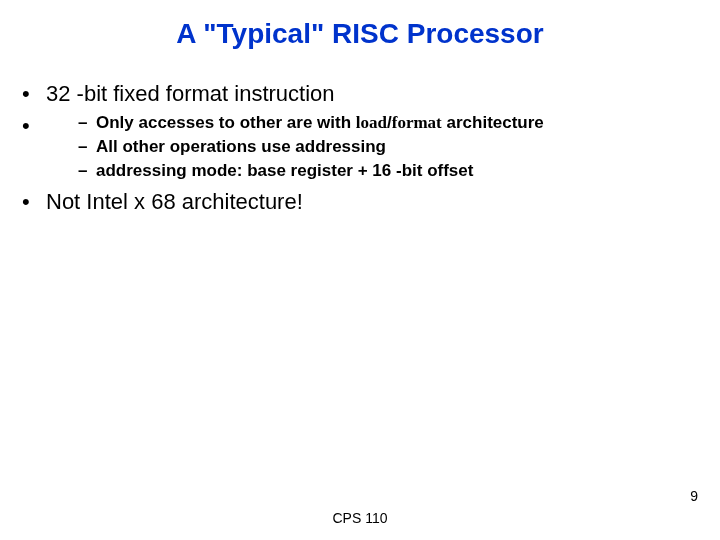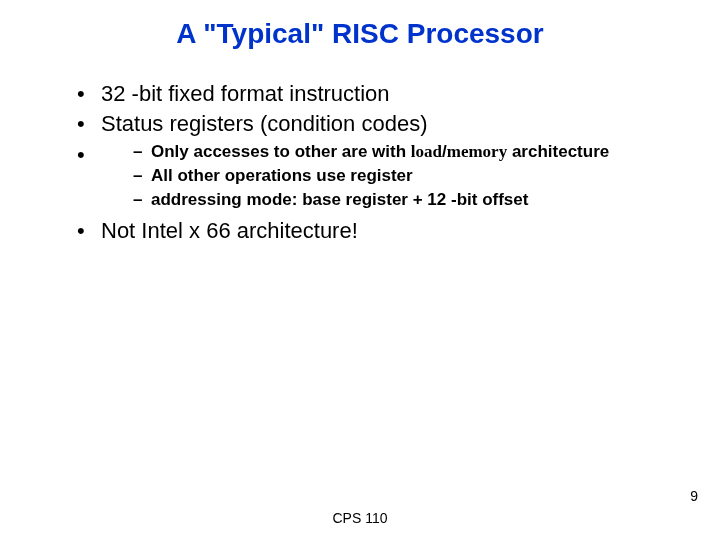--- a/index.html
+++ b/index.html
@@ -21,21 +21,21 @@
   }
   .title {
     text-align: center;
     font-size: 28px;
     font-weight: bold;
     color: #0033cc;
     padding-top: 18px;
     padding-bottom: 30px;
   }
   .content {
-    padding-left: 77px;
+    padding-left: 22px;
     padding-right: 40px;
   }
   ul.level1 {
     list-style: none;
     margin: 0;
     padding: 0;
   }
   ul.level1 > li {
     font-size: 22px;
     line-height: 1.25;
@@ -91,30 +91,29 @@
 </head>
 <body>
 
 <div class="slide">
 
   <div class="title">A "Typical" RISC Processor</div>
 
   <div class="content">
     <ul class="level1">
       <li>32 -bit fixed format instruction</li>
-      <li>Status registers (condition codes)</li>
       <li>
         <ul class="level2">
           <li>
-            <span>Only accesses to other are with </span><span class="mono">load</span><span>/</span><span class="mono">memory</span><span> architecture</span>
+            <span>Only accesses to other are with </span><span class="mono">load</span><span>/</span><span class="mono">format</span><span> architecture</span>
           </li>
-          <li>All other operations use register</li>
-          <li>addressing mode: base register + 12 -bit offset</li>
+          <li>All other operations use addressing</li>
+          <li>addressing mode: base register + 16 -bit offset</li>
         </ul>
       </li>
-      <li>Not Intel x 66 architecture!</li>
+      <li>Not Intel x 68 architecture!</li>
     </ul>
   </div>
 
   <div class="footer-right">9</div>
   <div class="footer-center">CPS 110</div>
 
 </div>
 
 </body></html>

